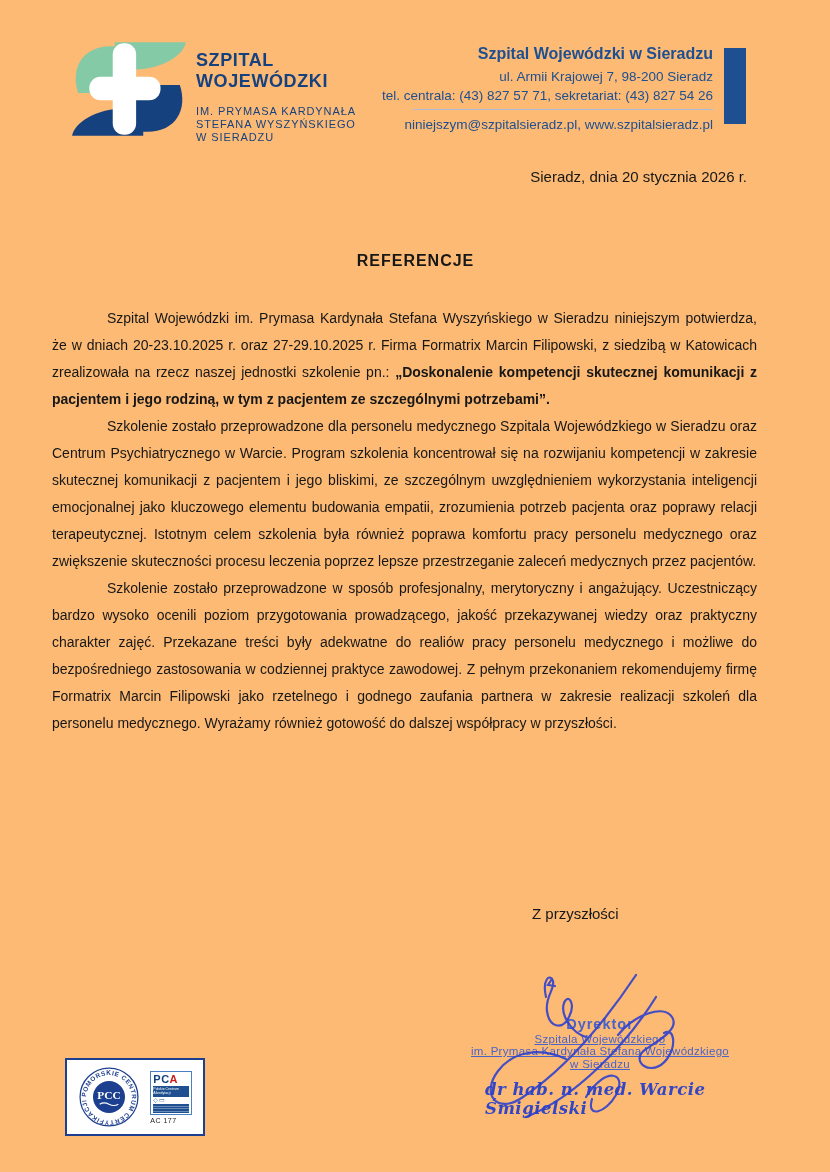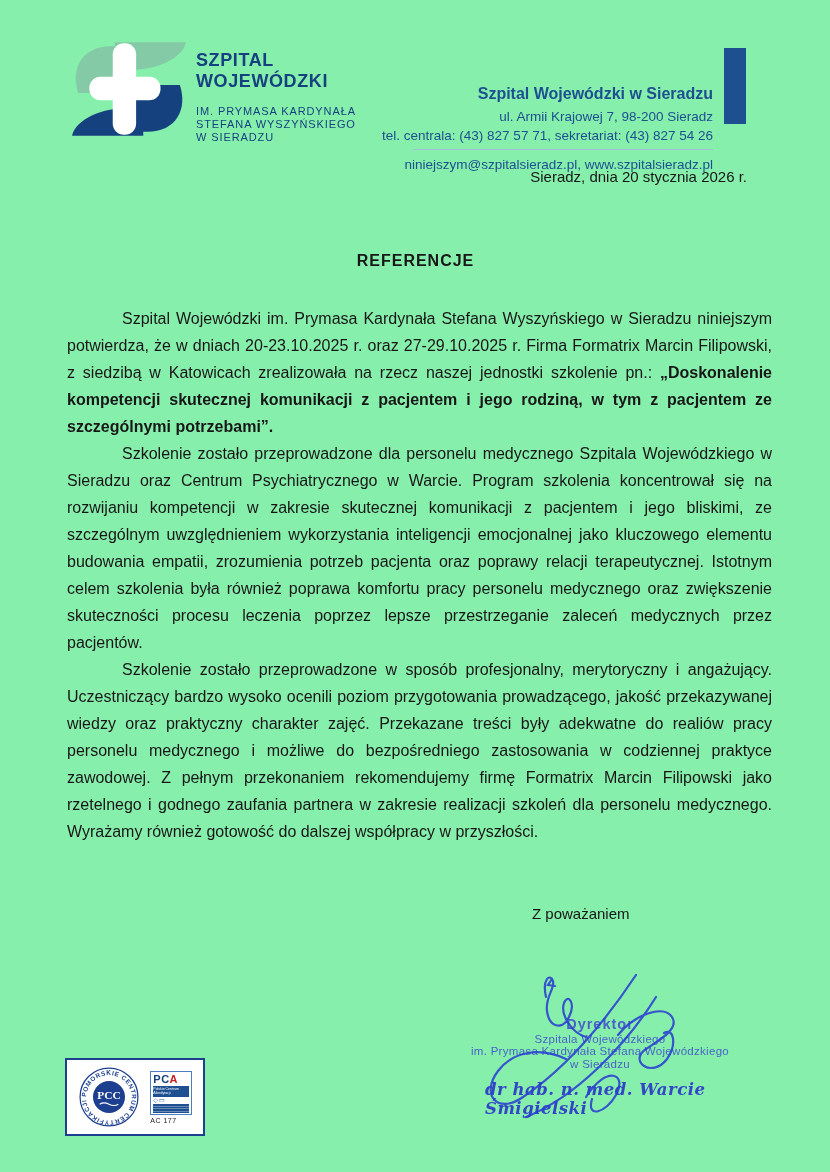--- a/index.html
+++ b/index.html
@@ -1,71 +1,71 @@
 <!DOCTYPE html>
 <html lang="pl"><head>
 <meta charset="utf-8">
 <style>
   * { margin:0; padding:0; box-sizing:border-box; }
   html,body { background:#e8e8e8; }
   .page {
     position:relative;
     width:830px; height:1172px;
-    background:#86efac;
+    background:#fdba74;
     margin:0 auto;
     font-family:"Liberation Sans", sans-serif;
     color:#171717;
     overflow:hidden;
   }
 
   
   .logo-mark { position:absolute; left:68px; top:38px; width:122px; height:102px; }
   .logo-text { position:absolute; left:196px; top:50px; color:#16417f; }
   .logo-title { font-size:18px; font-weight:bold; letter-spacing:.6px; line-height:21px; }
   .logo-sub   { margin-top:13px; font-size:11px; font-weight:normal; letter-spacing:.9px; line-height:13px; }
 
   .header-right {
     position:absolute; right:117px; top:45px; width:360px;
     text-align:right; color:#1d4f91;
   }
-  .hr-name  { font-size:16px; font-weight:bold; margin-bottom:4px;margin-top:40px; }
+  .hr-name  { font-size:16px; font-weight:bold; margin-bottom:4px; }
   .hr-line  { font-size:13.5px; line-height:19px; }
   .hr-divider { border:none; border-top:1px solid #a9bdda; margin:4px 0 5px auto; width:300px; }
   .header-bar {
     position:absolute; left:724px; top:48px; width:22px; height:76px;
     background:#1d4f91;
   }
 
   
   .date-line {
     position:absolute; top:168px; right:83px;
     font-size:15px;
   }
   .doc-title {
     position:absolute; top:252px; left:63px; width:705px;
     text-align:center; font-size:16px; font-weight:bold; letter-spacing:1px;
   }
   .body-text {
-    position:absolute; left:67px; top:305px; width:705px;
-    font-size:16px; line-height:27px; text-align:justify;
+    position:absolute; left:52px; top:305px; width:705px;
+    font-size:14px; line-height:27px; text-align:justify;
   }
   .body-text p { text-indent:55px; margin:0; }
   .bold { font-weight:bold; }
 
   .closing {
     position:absolute; left:532px; top:905px; font-size:15px;
   }
 
   
   .stamp {
     position:absolute; left:455px; top:1018px; width:290px;
     text-align:center; color:#4a63c8; line-height:12.5px;
   }
   .stamp-line1 { font-size:14.5px; font-weight:bold; letter-spacing:1px; margin-bottom:2px; }
-  .stamp-line  { font-size:11.5px; letter-spacing:.3px; }
+  .stamp-line  { font-size:11.5px; letter-spacing:.3px;text-decoration:underline; }
   .stamp-name {
     position:absolute; left:485px; top:1080px; width:250px;
     font-family:"DejaVu Serif", serif; font-style:italic; font-weight:bold;
     font-size:16.5px; color:#3347c5; letter-spacing:.5px;
   }
   .signature-svg { position:absolute; left:468px; top:945px; width:250px; height:200px; }
 
   
   .cert-box {
     position:absolute; left:65px; top:1058px; width:140px; height:78px;
@@ -126,21 +126,21 @@
   <div class="date-line">Sieradz, dnia 20 stycznia 2026 r.</div>
 
   <div class="doc-title">REFERENCJE</div>
 
   <div class="body-text">
     <p><span>Szpital Wojewódzki im. Prymasa Kardynała Stefana Wyszyńskiego w Sieradzu niniejszym potwierdza, że w dniach 20-23.10.2025 r. oraz 27-29.10.2025 r. Firma Formatrix Marcin Filipowski, z siedzibą w Katowicach zrealizowała na rzecz naszej jednostki szkolenie pn.: </span><span class="bold">„Doskonalenie kompetencji skutecznej komunikacji z pacjentem i jego rodziną, w tym z pacjentem ze szczególnymi potrzebami”.</span></p>
     <p>Szkolenie zostało przeprowadzone dla personelu medycznego Szpitala Wojewódzkiego w Sieradzu oraz Centrum Psychiatrycznego w Warcie. Program szkolenia koncentrował się na rozwijaniu kompetencji w zakresie skutecznej komunikacji z pacjentem i jego bliskimi, ze szczególnym uwzględnieniem wykorzystania inteligencji emocjonalnej jako kluczowego elementu budowania empatii, zrozumienia potrzeb pacjenta oraz poprawy relacji terapeutycznej. Istotnym celem szkolenia była również poprawa komfortu pracy personelu medycznego oraz zwiększenie skuteczności procesu leczenia poprzez lepsze przestrzeganie zaleceń medycznych przez pacjentów.</p>
     <p>Szkolenie zostało przeprowadzone w sposób profesjonalny, merytoryczny i angażujący. Uczestniczący bardzo wysoko ocenili poziom przygotowania prowadzącego, jakość przekazywanej wiedzy oraz praktyczny charakter zajęć. Przekazane treści były adekwatne do realiów pracy personelu medycznego i możliwe do bezpośredniego zastosowania w codziennej praktyce zawodowej. Z pełnym przekonaniem rekomendujemy firmę Formatrix Marcin Filipowski jako rzetelnego i godnego zaufania partnera w zakresie realizacji szkoleń dla personelu medycznego. Wyrażamy również gotowość do dalszej współpracy w przyszłości.</p>
   </div>
 
-  <div class="closing">Z poważaniem</div>
+  <div class="closing">Z przyszłości</div>
 
   <div class="stamp">
     <div class="stamp-line1">Dyrektor</div>
     <div class="stamp-line">Szpitala Wojewódzkiego</div>
     <div class="stamp-line">im. Prymasa Kardynała Stefana Wojewódzkiego</div>
     <div class="stamp-line">w Sieradzu</div>
   </div>
   <div class="stamp-name">dr hab. n. med. Warcie Śmigielski</div>
 
   <svg class="signature-svg" viewBox="0 0 250 200" aria-hidden="true">

